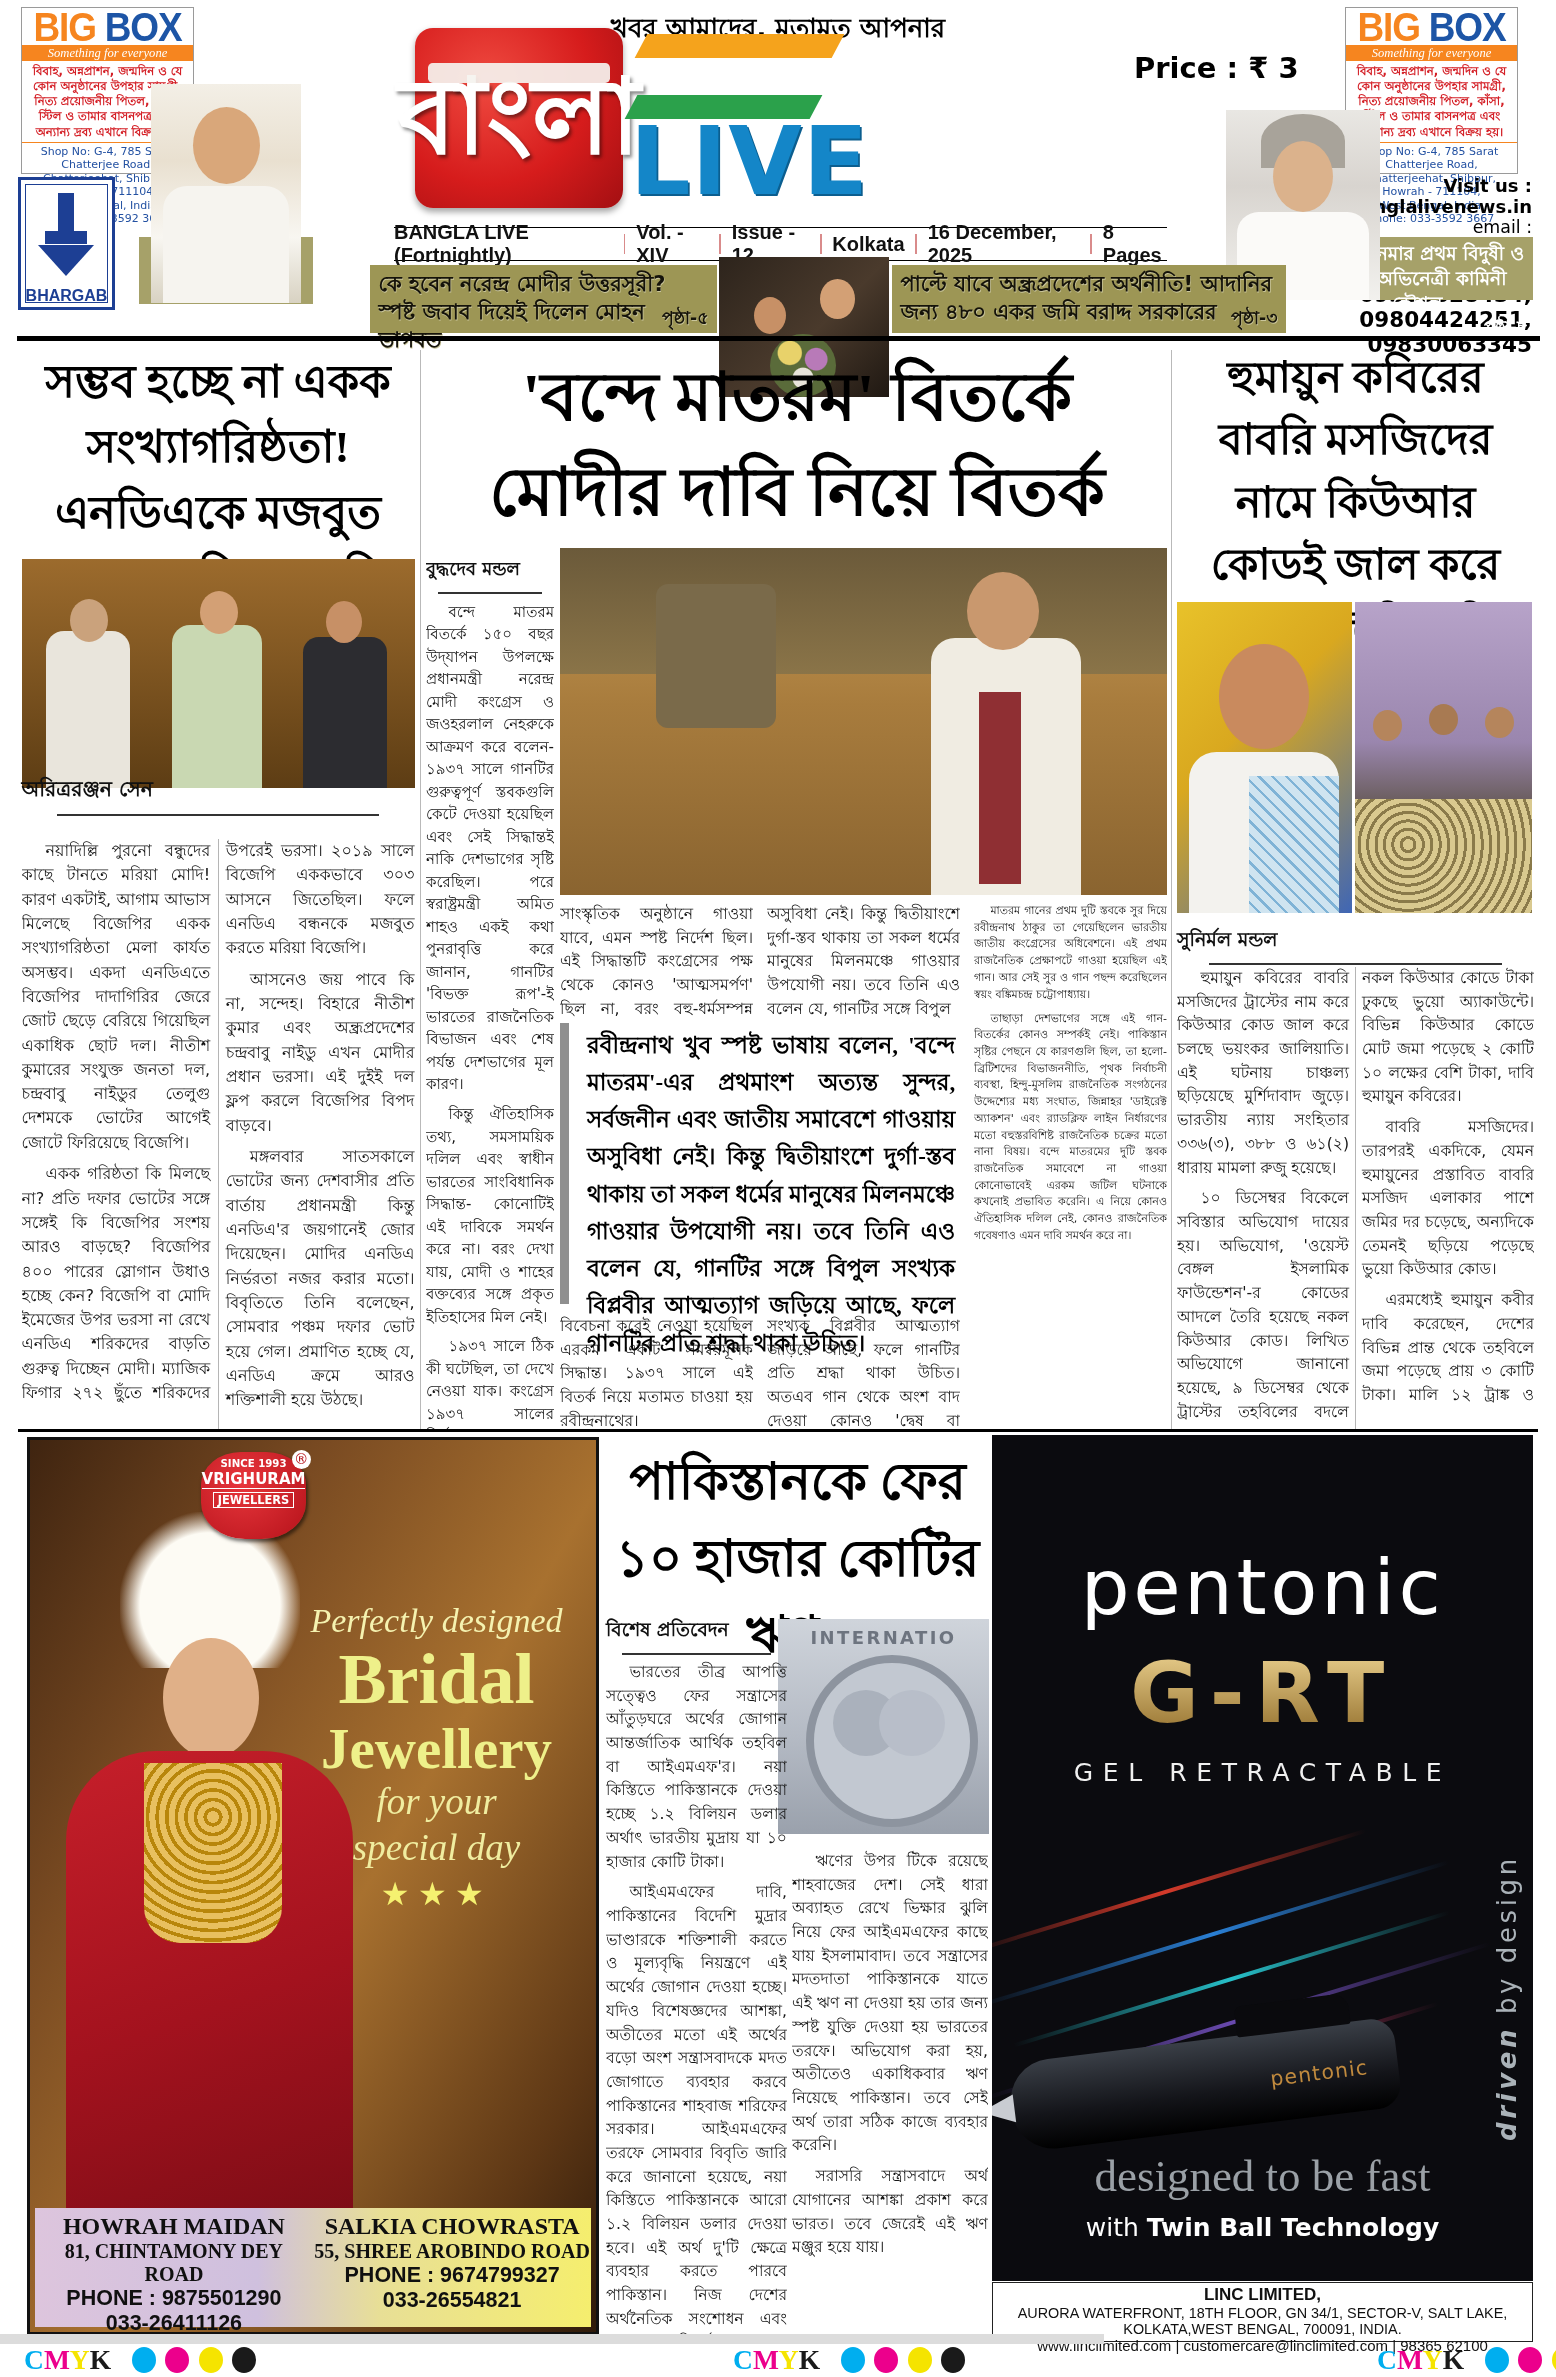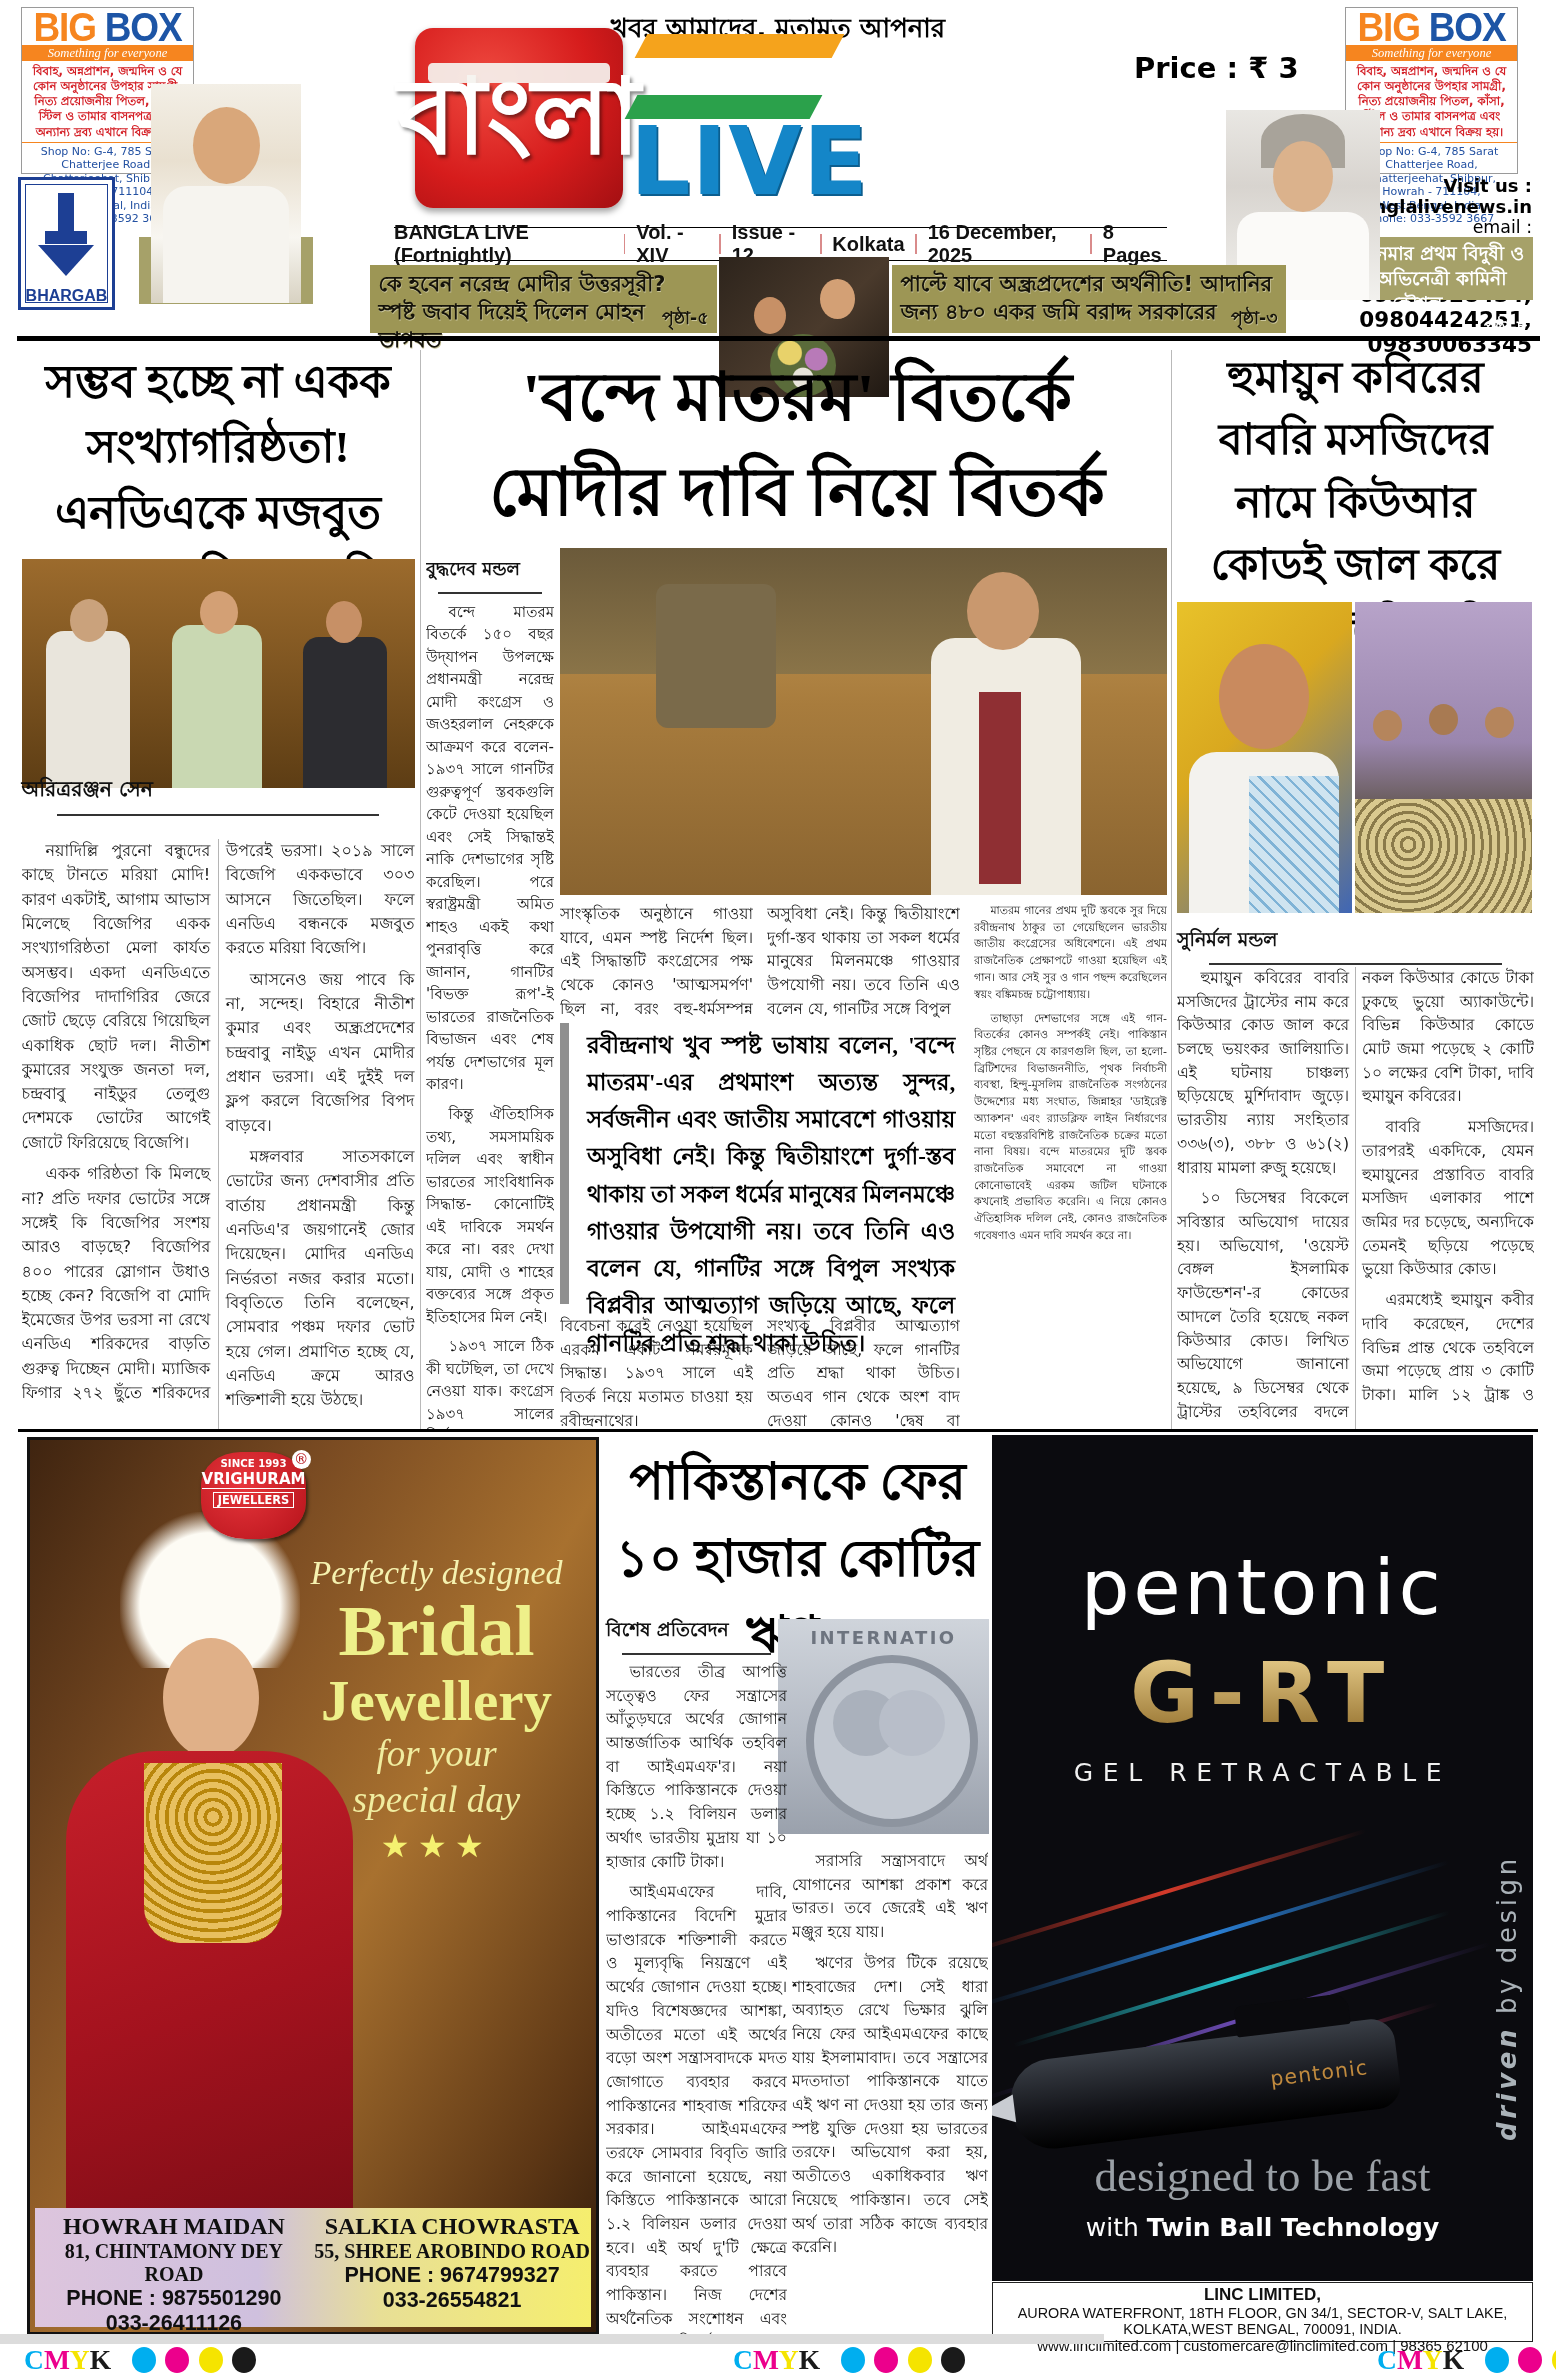--- a/index.html
+++ b/index.html
@@ -81,21 +81,21 @@
   .jl-ad{position:absolute;left:27px;top:1437px;width:572px;height:898px;border:3px solid #111;box-sizing:border-box;
          background:linear-gradient(120deg,#3f2410 0%,#7a4b22 28%,#a8712f 55%,#5d3715 85%,#2e1a0a 100%);}
   .jl-badge{position:absolute;left:171px;top:12px;width:105px;height:87px;background:radial-gradient(circle at 40% 35%,#e8363c,#b5121a);
             border-radius:38% 38% 42% 42%;box-shadow:1.8px 2.4px 3.6px rgba(0,0,0,.5);color:#fff;text-align:center;padding-top:6px;box-sizing:border-box;}
   .jl-badge .since{font-size:10.2px;font-weight:bold;line-height:1.1;}
   .jl-badge .brand{font-size:15px;font-weight:bold;letter-spacing:0;border-bottom:1.2px solid #fff;display:inline-block;margin-top:1.2px;}
   .jl-badge .sub{font-size:11.4px;font-weight:bold;border:1.2px solid #fff;display:inline-block;padding:0 3.6px;margin-top:2.4px;}
   .jl-badge .reg{position:absolute;right:-4.8px;top:-2.4px;font-size:14.4px;background:#fff;color:#b5121a;border-radius:50%;
                  width:19px;height:19px;line-height:19px;}
   .jl-text{position:absolute;left:251px;top:114px;width:311px;text-align:center;color:#f0eda0;}
-  .jl-script{font-family:"Liberation Serif",serif;font-style:italic;font-size:34px;color:#f5f2b0;}
+  .jl-script{font-family:"Liberation Serif",serif;font-style:italic;font-size:34px;color:#f5f2b0;margin-top:48px;}
   .jl-big1{font-family:"Liberation Serif",serif;font-weight:bold;font-size:72px;line-height:1.1;color:#eef08a;}
   .jl-big2{font-family:"Liberation Serif",serif;font-weight:bold;font-size:57px;line-height:1.05;color:#eef08a;}
   .jl-it{font-family:"Liberation Serif",serif;font-style:italic;font-size:37px;color:#f0eda0;line-height:1.25;}
   .jl-stars{font-size:32px;color:#f5f170;letter-spacing:8.4px;margin-top:3.6px;}
   .jl-foot{position:absolute;left:4.8px;right:4.8px;bottom:4.8px;height:119px;display:flex;
            background:linear-gradient(90deg,#ddc5dd 0%,#cfc0de 40%,#e8df96 62%,#f5ee6e 100%);}
   .jl-store{flex:1;text-align:center;color:#101010;font-family:"Liberation Sans",sans-serif;padding-top:4.8px;}
   .jl-store .n{font-size:24px;font-weight:bold;font-family:"Liberation Serif",serif;}
   .jl-store .a{font-size:20px;font-weight:bold;font-family:"Liberation Serif",serif;text-align:center;}
   .jl-store .p{font-size:21.5px;font-weight:bold;}
@@ -381,22 +381,22 @@
   <div class="abs" style="left:27.5px;top:36px;width:156px;height:156px;border:8.4px solid #8d949f;border-radius:50%;background:#c2c8d1;"></div>
   <div class="abs" style="left:55px;top:71px;width:66px;height:66px;background:#aab1bc;border-radius:50%;"></div>
   <div class="abs" style="left:101px;top:71px;width:66px;height:66px;background:#b8bec9;border-radius:50%;"></div>
   <div class="abs" style="left:0;top:8.4px;width:100%;text-align:center;font-size:18px;letter-spacing:2.4px;color:#6d747f;font-weight:bold;">INTERNATIO</div>
 </div>
 <div class="abs colbody bn just hidden-overflow" style="left:606px;top:1661px;width:181px;height:673px;font-size:15.6px;">
   <p>ভারতের তীব্র আপত্তি সত্ত্বেও ফের সন্ত্রাসের আঁতুড়ঘরে অর্থের জোগান আন্তর্জাতিক আর্থিক তহবিল বা আইএমএফ'র। নয়া কিস্তিতে পাকিস্তানকে দেওয়া হচ্ছে ১.২ বিলিয়ন ডলার অর্থাৎ ভারতীয় মুদ্রায় যা ১০ হাজার কোটি টাকা।</p>
   <p>আইএমএফের দাবি, পাকিস্তানের বিদেশি মুদ্রার ভাণ্ডারকে শক্তিশালী করতে ও মূল্যবৃদ্ধি নিয়ন্ত্রণে এই অর্থের জোগান দেওয়া হচ্ছে। যদিও বিশেষজ্ঞদের আশঙ্কা, অতীতের মতো এই অর্থের বড়ো অংশ সন্ত্রাসবাদকে মদত জোগাতে ব্যবহার করবে পাকিস্তানের শাহবাজ শরিফের সরকার। আইএমএফের তরফে সোমবার বিবৃতি জারি করে জানানো হয়েছে, নয়া কিস্তিতে পাকিস্তানকে আরো ১.২ বিলিয়ন ডলার দেওয়া হবে। এই অর্থ দু'টি ক্ষেত্রে ব্যবহার করতে পারবে পাকিস্তান। নিজ দেশের অর্থনৈতিক সংশোধন এবং জলবায়ু পরিবর্তনের প্রভাব রুখতে ব্যয় করা যাবে এই টাকা। এই নিয়ে পাকি&amp;#2488;্তানকে তৃতীয় কিস্তির অর্থ বরাদ্দ করা হচ্ছে।</p>
 </div>
 <div class="abs colbody bn just hidden-overflow" style="left:792px;top:1850px;width:196px;height:485px;font-size:15.6px;">
+  <p>ঋণের উপর টিকে রয়েছে শাহবাজের দেশ। সেই ধারা অব্যাহত রেখে ভিক্ষার ঝুলি নিয়ে ফের আইএমএফের কাছে যায় ইসলামাবাদ। তবে সন্ত্রাসের মদতদাতা পাকিস্তানকে যাতে এই ঋণ না দেওয়া হয় তার জন্য স্পষ্ট যুক্তি দেওয়া হয় ভারতের তরফে। অভিযোগ করা হয়, অতীতেও একাধিকবার ঋণ নিয়েছে পাকিস্তান। তবে সেই অর্থ তারা সঠিক কাজে ব্যবহার করেনি।</p>
   <p>সরাসরি সন্ত্রাসবাদে অর্থ যোগানের আশঙ্কা প্রকাশ করে ভারত। তবে জেরেই এই ঋণ মঞ্জুর হয়ে যায়।</p>
-  <p>ঋণের উপর টিকে রয়েছে শাহবাজের দেশ। সেই ধারা অব্যাহত রেখে ভিক্ষার ঝুলি নিয়ে ফের আইএমএফের কাছে যায় ইসলামাবাদ। তবে সন্ত্রাসের মদতদাতা পাকিস্তানকে যাতে এই ঋণ না দেওয়া হয় তার জন্য স্পষ্ট যুক্তি দেওয়া হয় ভারতের তরফে। অভিযোগ করা হয়, অতীতেও একাধিকবার ঋণ নিয়েছে পাকিস্তান। তবে সেই অর্থ তারা সঠিক কাজে ব্যবহার করেনি।</p>
 </div>
 
 <div class="pen-ad">
   <div class="pen-brand">pentonic</div>
   <div class="pen-model">G-RT</div>
   <div class="pen-sub">GEL RETRACTABLE</div>
   <div class="streak" style="left:-36px;top:455px;width:419px;background:linear-gradient(90deg,transparent,#d43a2a,transparent);"></div>
   <div class="streak" style="left:-24px;top:497px;width:491px;background:linear-gradient(90deg,transparent,#2a7fd4,transparent);"></div>
   <div class="streak" style="left:12px;top:542px;width:455px;background:linear-gradient(90deg,transparent,#27c0c9,transparent);"></div>
   <div class="streak" style="left:-18px;top:584px;width:527px;background:linear-gradient(90deg,transparent,#6a4ab0,transparent);"></div>

